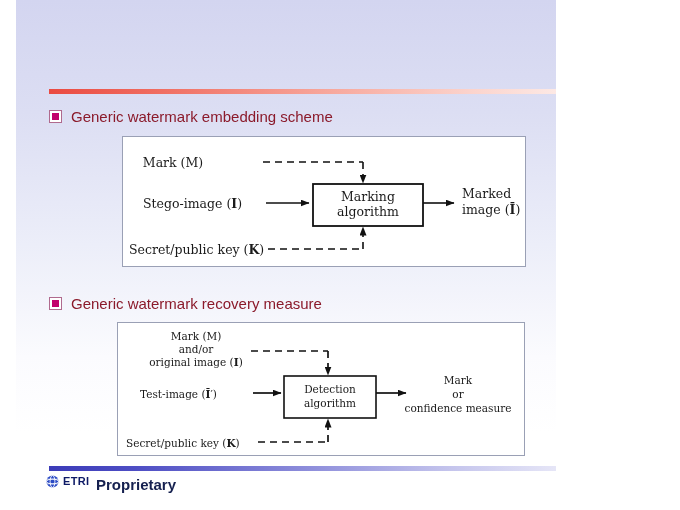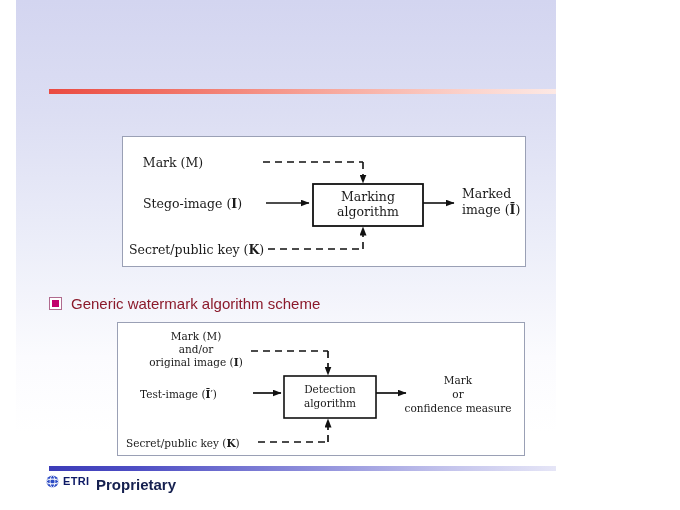--- a/index.html
+++ b/index.html
@@ -202,20 +202,24 @@
 
   <div id="etri-logo">
     <div class="lw">
       <span style="color:#2a2aa8">E</span><span style="color:#d01a1a">T</span><span style="color:#2a2aa8">R</span><span style="color:#8e2ab0">I</span>
     </div>
     <div class="arc"></div>
   </div>
 
   <div id="title-rule"></div>
 
+  <div class="bullet-row" id="bullet-1">
+    <span class="bullet-marker"></span>
+    <span class="bullet-text">Generic watermark embedding scheme</span>
+  </div>
 
   <div class="figure" id="figure-1">
     <svg width="402" height="129" viewBox="0 0 402 129">
       <defs>
         <marker id="ah1" markerWidth="9" markerHeight="7" refX="8.5" refY="3.5" orient="auto" markerUnits="userSpaceOnUse">
           <path d="M0,0 L9,3.5 L0,7 z" fill="#111111"></path>
         </marker>
       </defs>
 
       <text class="fg-text fg-t13" x="50" y="30" text-anchor="middle">Mark (M)</text>
@@ -235,21 +239,21 @@
       <text class="fg-text fg-t13" x="245" y="79" text-anchor="middle">algorithm</text>
 
       <path d="M300,66 L331,66" stroke="#111111" stroke-width="1.6" fill="none" marker-end="url(#ah1)"></path>
       <text class="fg-text fg-t13" x="339" y="61">Marked</text>
       <text class="fg-text fg-t13" x="339" y="77">image (<tspan class="fg-bold">Ī</tspan>)</text>
     </svg>
   </div>
 
   <div class="bullet-row" id="bullet-2">
     <span class="bullet-marker"></span>
-    <span class="bullet-text">Generic watermark algorithm scheme</span>
+    <span class="bullet-text">Generic watermark recovery measure</span>
   </div>
 
   <div class="figure" id="figure-2">
     <svg width="406" height="132" viewBox="0 0 406 132">
       <defs>
         <marker id="ah2" markerWidth="9" markerHeight="7" refX="8.5" refY="3.5" orient="auto" markerUnits="userSpaceOnUse">
           <path d="M0,0 L9,3.5 L0,7 z" fill="#111111"></path>
         </marker>
       </defs>
 

